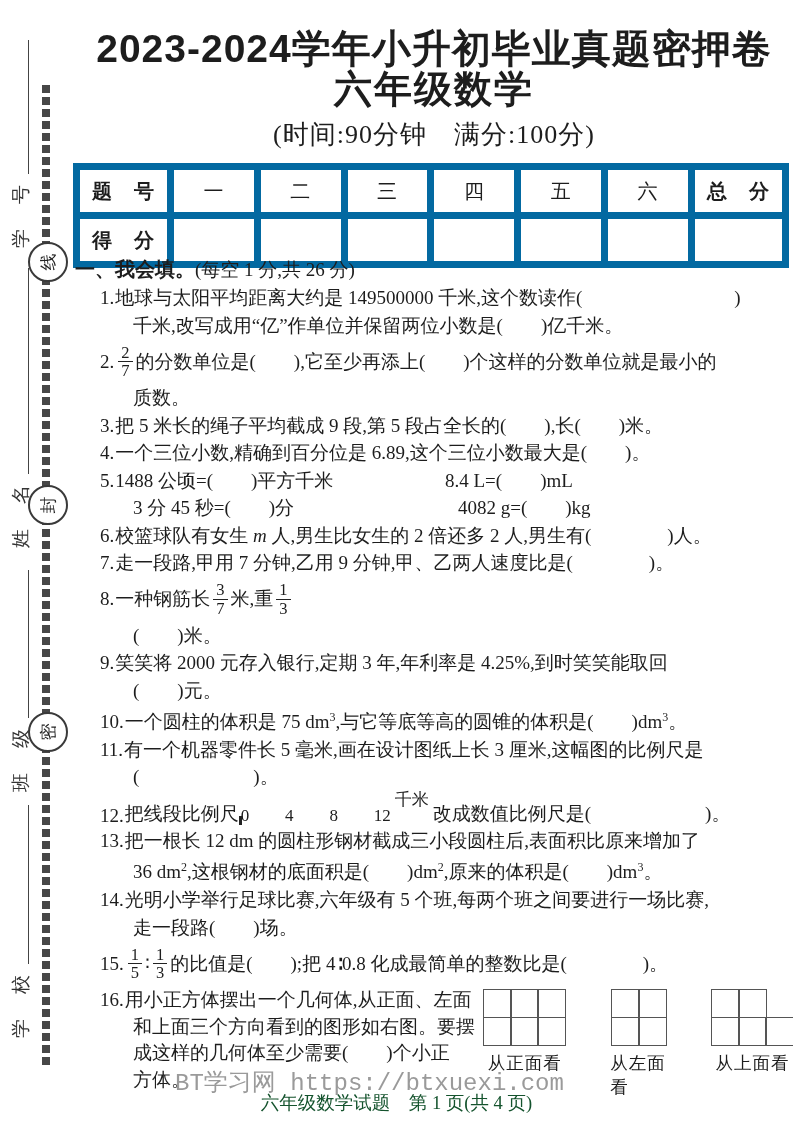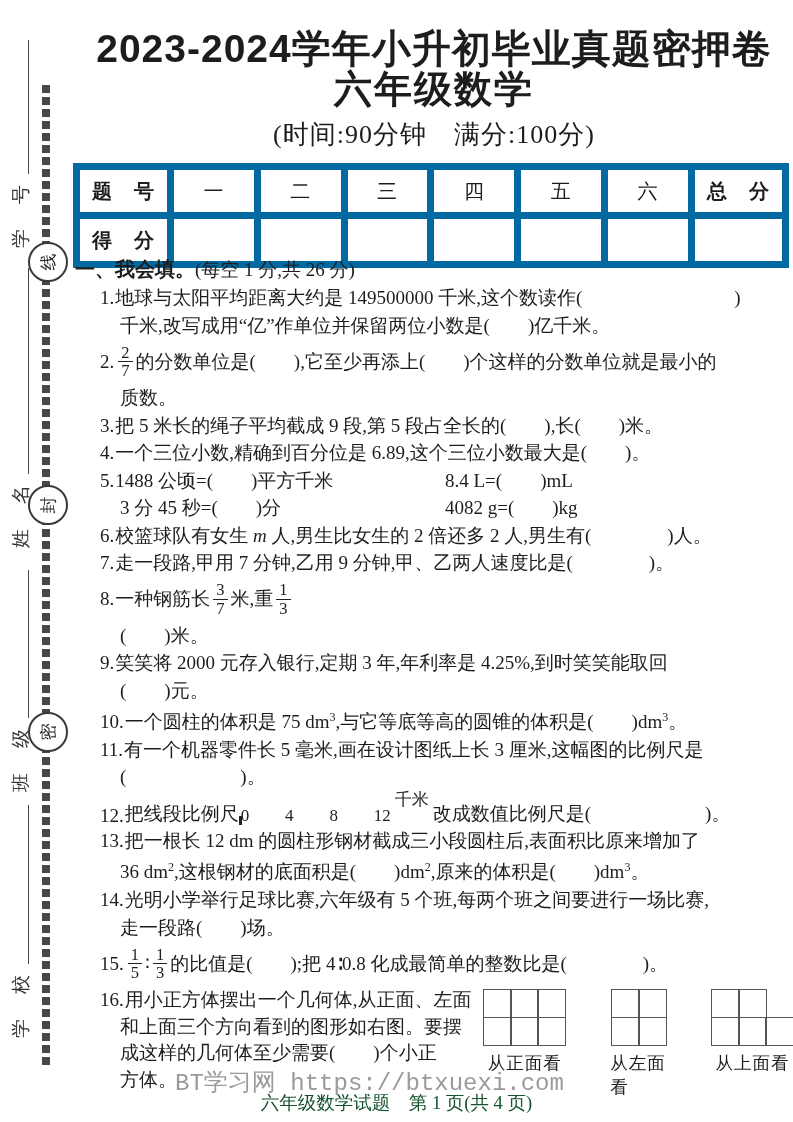--- a/index.html
+++ b/index.html
@@ -29,21 +29,21 @@
   .scoretbl td{border:7px solid #0369a1;height:40px;text-align:center;font-size:20px;letter-spacing:1px;}
   .scoretbl{border:2px solid #222;}
   .scoretbl td.lab{font-weight:600;}
 
   
   .main{position:absolute;left:75px;top:255px;width:718px;font-size:19px;}
   .sect{line-height:28px;white-space:nowrap;}
   .sect b{font-size:20px;}
   .ln{line-height:27.5px;white-space:nowrap;}
   .first{margin-left:25px;}
-  .cont{margin-left:45px;}
+  .cont{margin-left:58px;}
   .fln{display:flex;align-items:center;height:45px;white-space:nowrap;margin-left:25px;}
   .qno{margin-right:1px;}
   .frac{display:inline-flex;flex-direction:column;align-items:center;line-height:1.05;
         font-size:16.5px;margin:0 3px;vertical-align:middle;}
   .frac .den{border-top:1.5px solid #222;padding:0 3px;}
   sup{font-size:12px;}
   .mvar{font-style:italic;font-family:"Liberation Serif",serif;}
   .col2{position:absolute;left:345px;}
   .rel{position:relative;}
 

